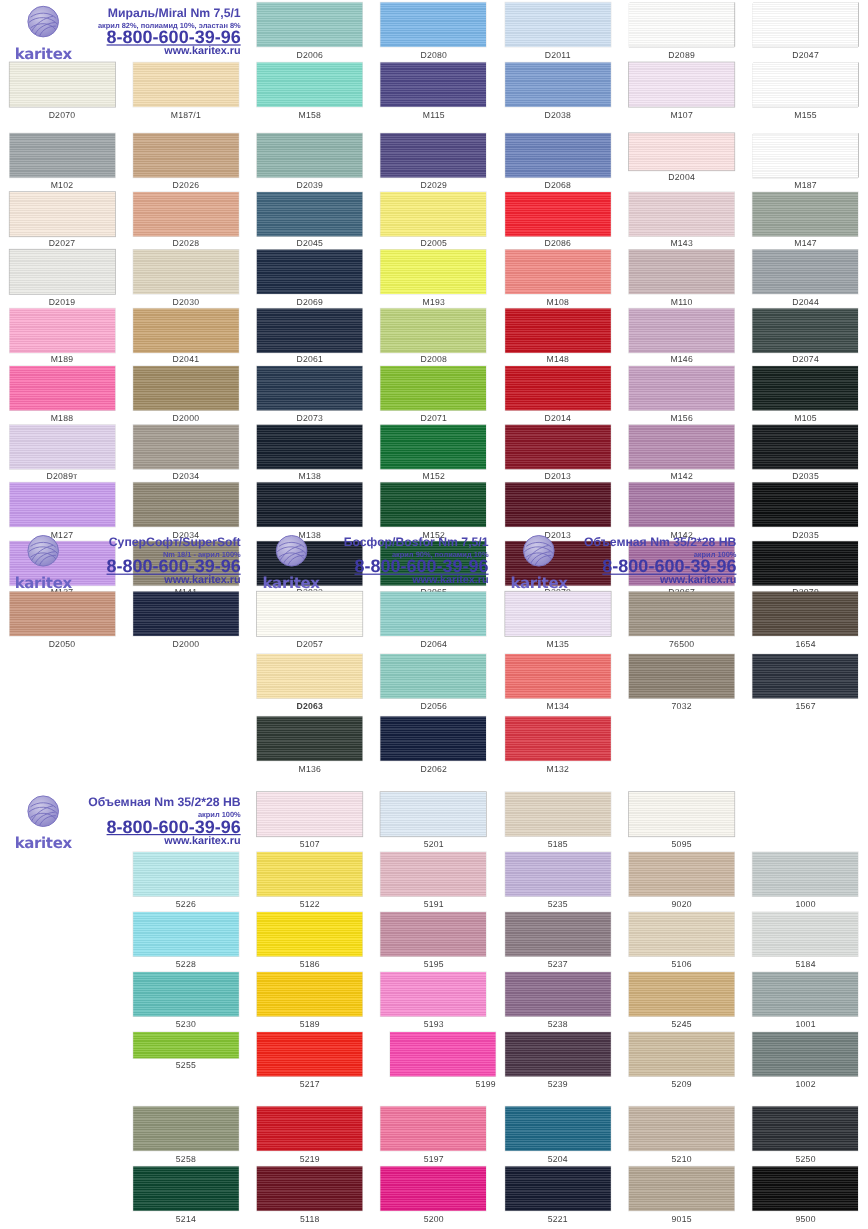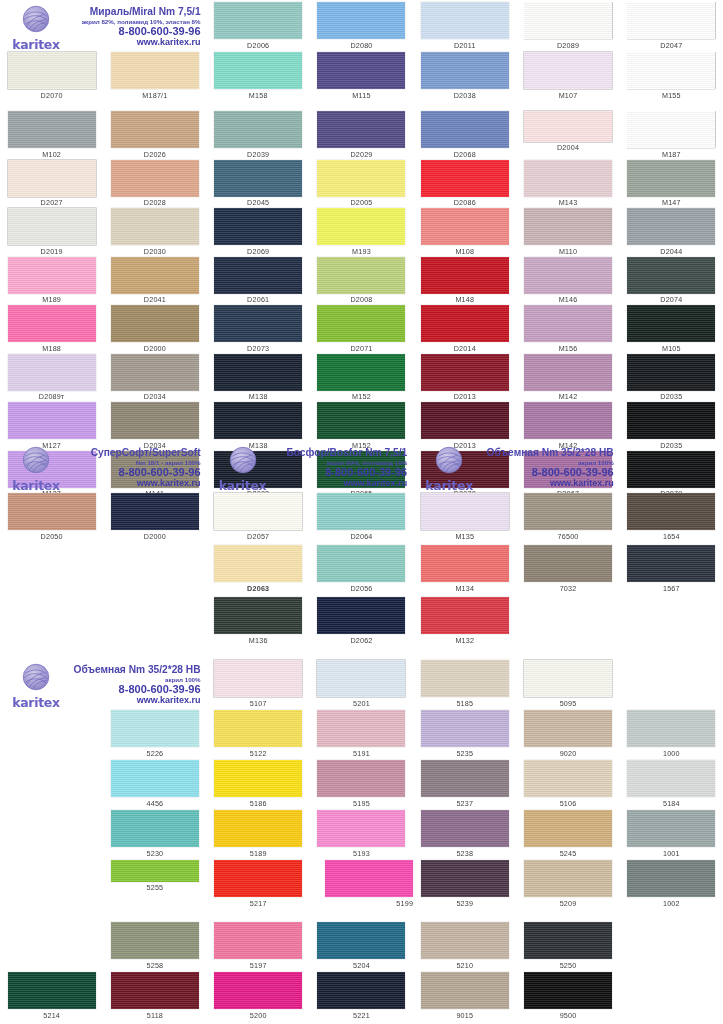--- a/index.html
+++ b/index.html
@@ -47,21 +47,21 @@
     font-size:12.5px;font-weight:700;color:#6b63c4;
     letter-spacing:-0.3px;line-height:12px;margin-top:1px;
     font-family:"DejaVu Sans",sans-serif;
   }
   .hdrtext{
     flex:1 1 auto;text-align:right;padding-right:6px;
     color:#4f49b4;
   }
   .hdrtext .t1{font-size:10.2px;font-weight:700;line-height:11.5px;color:#4b45ad;}
   .hdrtext .t2{font-size:6.2px;font-weight:700;line-height:8px;color:#4b45ad;}
-  .hdrtext .t3{font-size:11px;font-weight:700;line-height:11px;color:#3f3aa5;}
+  .hdrtext .t3{font-size:15px;font-weight:700;line-height:11px;color:#3f3aa5;text-decoration:underline;}
   .hdrtext .t4{font-size:9px;font-weight:700;line-height:11px;color:#3f3aa5;}
 
   
   .sw.framed{box-shadow:0 0 0 0.6px #b9b9b9;}
   .sw.rframe{box-shadow:0.6px 0 0 0 #a9a9a9, 0 0.6px 0 0 #cfcfcf;}
 </style>
 </head>
 <body>
 
 <div class="page">
@@ -598,21 +598,21 @@
             <div class="sw" style="background: repeating-linear-gradient(rgba(255, 255, 255, 0.13) 0px, rgba(255, 255, 255, 0.13) 1px, rgba(0, 0, 0, 0.05) 1px, rgba(0, 0, 0, 0.05) 2px), rgb(203, 183, 162);"></div>
             <div class="cap">9020</div>
           </div>
           <div class="cell" style="height: 50px;">
             <div class="sw" style="background: repeating-linear-gradient(rgba(255, 255, 255, 0.13) 0px, rgba(255, 255, 255, 0.13) 1px, rgba(0, 0, 0, 0.05) 1px, rgba(0, 0, 0, 0.05) 2px), rgb(196, 203, 203);"></div>
             <div class="cap">1000</div>
           </div>
           <div class="cell empty" style="height: 50px;"></div>
           <div class="cell" style="height: 50px;">
             <div class="sw" style="background: repeating-linear-gradient(rgba(255, 255, 255, 0.13) 0px, rgba(255, 255, 255, 0.13) 1px, rgba(0, 0, 0, 0.05) 1px, rgba(0, 0, 0, 0.05) 2px), rgb(142, 224, 236);"></div>
-            <div class="cap">4456</div>
+            <div class="cap">5228</div>
           </div>
           <div class="cell" style="height: 50px;">
             <div class="sw" style="background: repeating-linear-gradient(rgba(255, 255, 255, 0.13) 0px, rgba(255, 255, 255, 0.13) 1px, rgba(0, 0, 0, 0.05) 1px, rgba(0, 0, 0, 0.05) 2px), rgb(251, 224, 20);"></div>
             <div class="cap">5186</div>
           </div>
           <div class="cell" style="height: 50px;">
             <div class="sw" style="background: repeating-linear-gradient(rgba(255, 255, 255, 0.13) 0px, rgba(255, 255, 255, 0.13) 1px, rgba(0, 0, 0, 0.05) 1px, rgba(0, 0, 0, 0.05) 2px), rgb(197, 143, 163);"></div>
             <div class="cap">5195</div>
           </div>
           <div class="cell" style="height: 50px;">
@@ -674,20 +674,24 @@
             <div class="cap">5209</div>
           </div>
           <div class="cell" style="height: 50px;">
             <div class="sw" style="background: repeating-linear-gradient(rgba(255, 255, 255, 0.13) 0px, rgba(255, 255, 255, 0.13) 1px, rgba(0, 0, 0, 0.05) 1px, rgba(0, 0, 0, 0.05) 2px), rgb(115, 128, 126);"></div>
             <div class="cap">1002</div>
           </div>
           <div class="cell empty" style="height: 50px;"></div>
           <div class="cell" style="height: 50px;">
             <div class="sw" style="background: repeating-linear-gradient(rgba(255, 255, 255, 0.13) 0px, rgba(255, 255, 255, 0.13) 1px, rgba(0, 0, 0, 0.05) 1px, rgba(0, 0, 0, 0.05) 2px), rgb(141, 147, 120);"></div>
             <div class="cap">5258</div>
+          </div>
+          <div class="cell" style="height: 50px;">
+            <div class="sw" style="background: repeating-linear-gradient(rgba(255, 255, 255, 0.13) 0px, rgba(255, 255, 255, 0.13) 1px, rgba(0, 0, 0, 0.05) 1px, rgba(0, 0, 0, 0.05) 2px), rgb(207, 22, 34);"></div>
+            <div class="cap">5219</div>
           </div>
           <div class="cell" style="height: 50px;">
             <div class="sw" style="background: repeating-linear-gradient(rgba(255, 255, 255, 0.13) 0px, rgba(255, 255, 255, 0.13) 1px, rgba(0, 0, 0, 0.05) 1px, rgba(0, 0, 0, 0.05) 2px), rgb(240, 117, 159);"></div>
             <div class="cap">5197</div>
           </div>
           <div class="cell" style="height: 50px;">
             <div class="sw" style="background: repeating-linear-gradient(rgba(255, 255, 255, 0.13) 0px, rgba(255, 255, 255, 0.13) 1px, rgba(0, 0, 0, 0.05) 1px, rgba(0, 0, 0, 0.05) 2px), rgb(31, 103, 133);"></div>
             <div class="cap">5204</div>
           </div>
           <div class="cell" style="height: 50px;">

